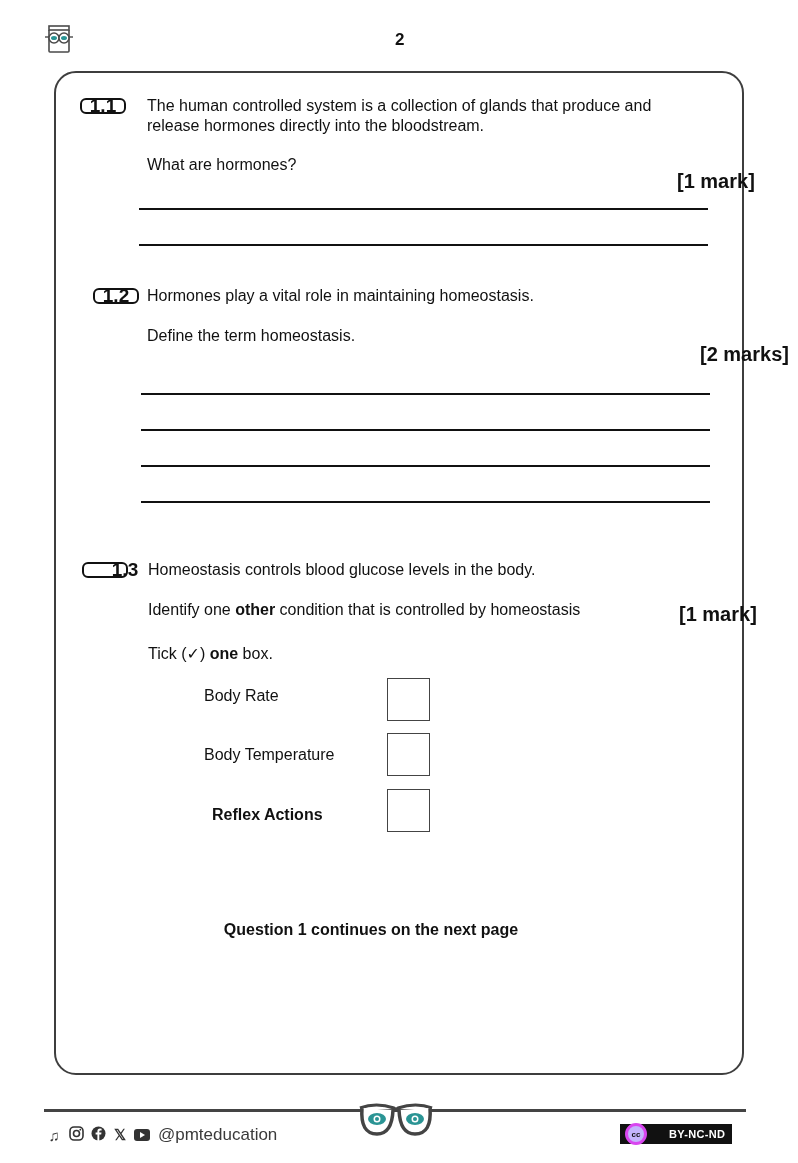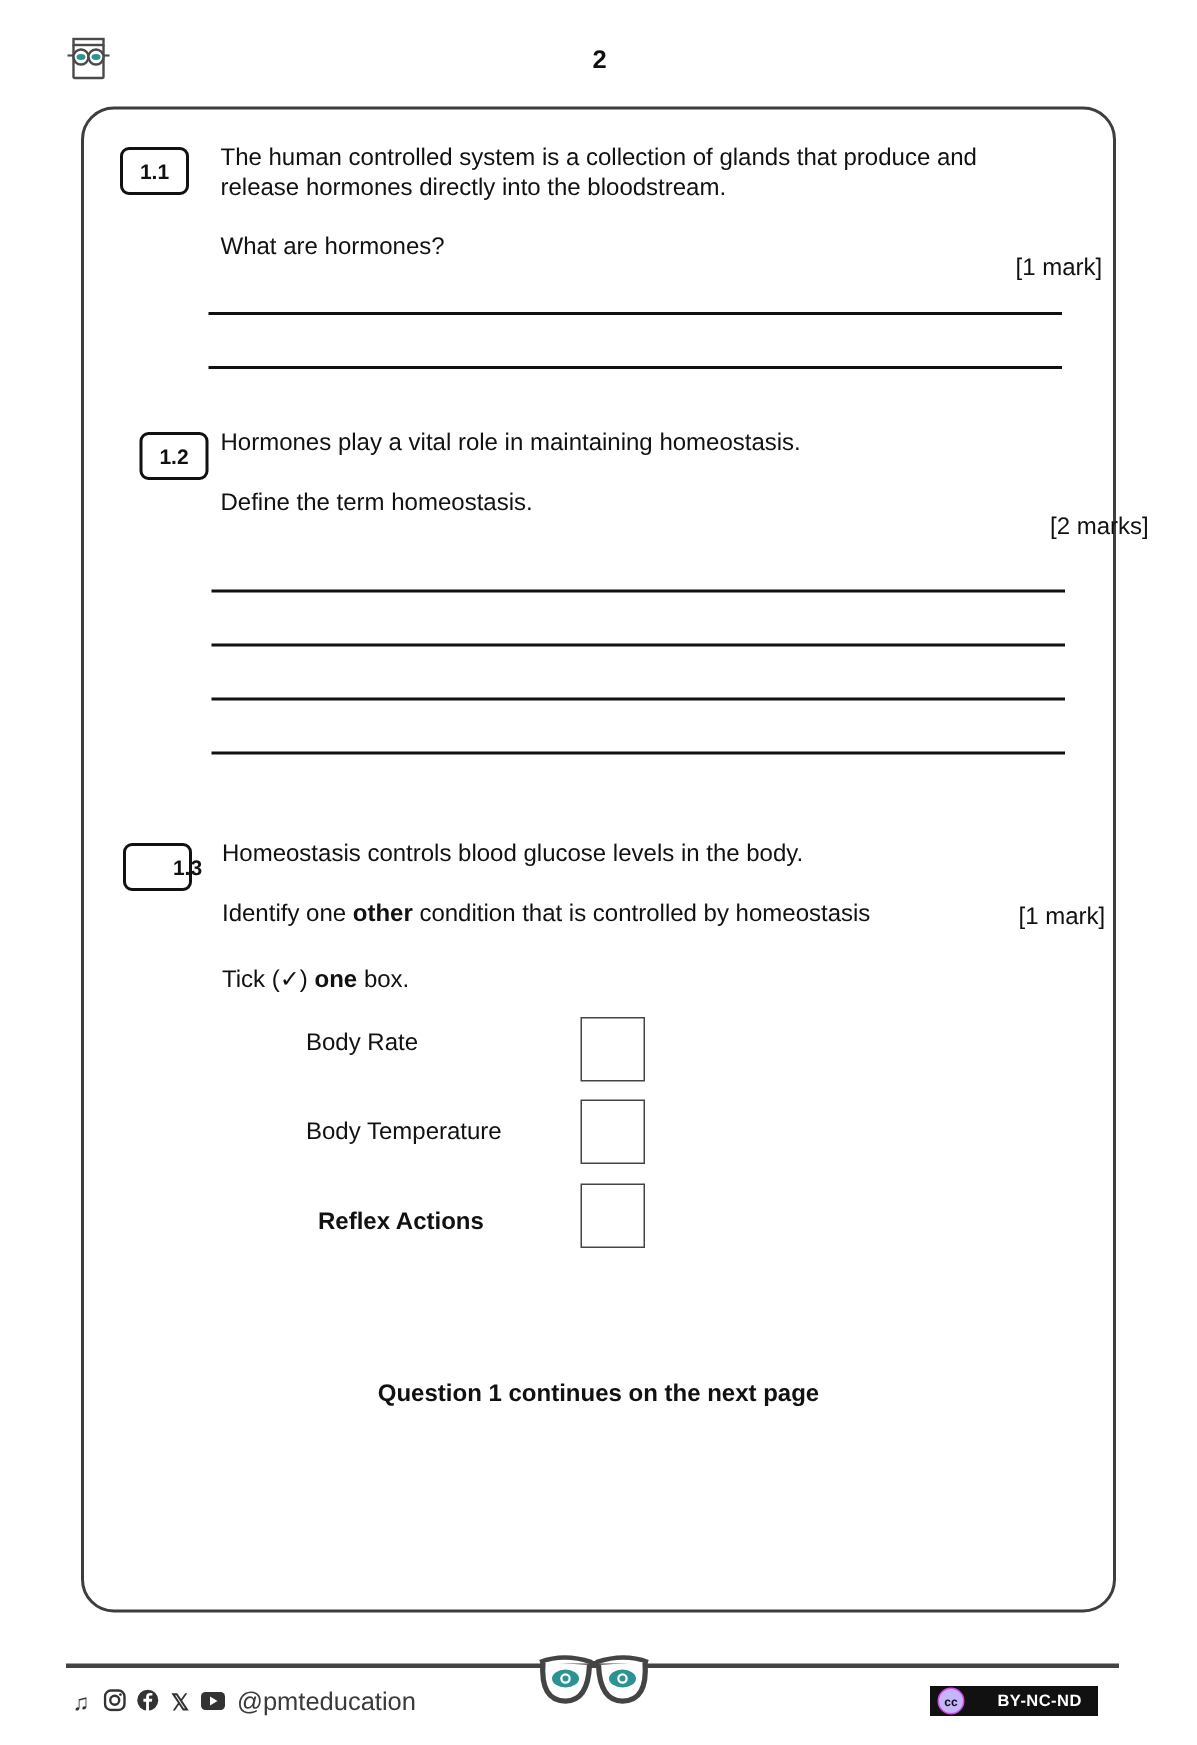--- a/index.html
+++ b/index.html
@@ -3,34 +3,34 @@
 <meta charset="utf-8">
 <style>
   html, body { margin: 0; padding: 0; background: #ffffff; }
   body { width: 798px; height: 1163px; position: relative; overflow: hidden;
          font-family: "Liberation Sans", sans-serif; color: #111; }
   .abs { position: absolute; }
   .brand { left: 44px; top: 24px; display: flex; align-items: center; }
   .brand-text { font-family: "DejaVu Sans", sans-serif; font-weight: bold; font-size: 23px; color: #3f3f3f; margin-left: 6px; letter-spacing: -0.3px; }
   .page-num { left: 395px; top: 30px; font-weight: bold; font-size: 17px; color: #111; }
   .frame { left: 54px; top: 71px; width: 690px; height: 1004px; border: 2px solid #3e3e3e; border-radius: 22px; box-sizing: border-box; }
-  .qnum { width: 46px; height: 32px; border: 2px solid #111; border-radius: 6px; box-sizing: border-box;
-          display: flex; align-items: center; justify-content: center; font-weight: bold; font-size: 14px; }
+  .qnum { width: 46px; height: 16px; border: 2px solid #111; border-radius: 6px; box-sizing: border-box;
+          display: flex; align-items: center; justify-content: center; font-weight: bold; font-size: 19px; }
   .txt { font-size: 16px; line-height: 20px; }
-  .marks { font-weight: normal; font-size: 16px; padding-left: 44px; }
+  .marks { font-weight: bold; font-size: 20px; padding-left: 44px; }
   .line { height: 2px; background: #111; }
   .tickbox { width: 43px; height: 43px; border: 1.5px solid #444; box-sizing: border-box; background: #fff; }
   .footer-line { left: 44px; top: 1109px; width: 702px; height: 3px; background: #444; }
   .social { left: 46px; top: 1125px; display: flex; align-items: center; gap: 6px; color: #333; }
   .social .ic { font-size: 15px; width: 16px; text-align: center; }
   .handle { font-size: 17px; color: #3a3a3a; margin-left: 2px; }
   .cc { left: 620px; top: 1124px; width: 112px; height: 20px; background: #111; border: 1.5px solid #111; box-sizing: border-box;
         display: flex; align-items: center; }
   .cc-circle { width: 16px; height: 16px; border-radius: 50%; background: #c4b5fd; color: #111; font-size: 8px; font-weight: bold;
-               display: flex; align-items: center; justify-content: center; margin-left: 4px; border: 1px solid #d946ef; }
+               display: flex; align-items: center; justify-content: center; margin-left: 4px; border: 3px solid #d946ef; }
   .cc-text { color: #fff; font-size: 11px; font-weight: bold; margin-left: 22px; letter-spacing: 0.3px; }
 </style>
 </head>
 <body>
 
 <div class="abs brand">
   <svg width="30" height="30" viewBox="0 0 30 30">
     <rect x="5" y="2" width="20" height="4" fill="none" stroke="#4a4a4a" stroke-width="1.6"></rect>
     <path d="M5 6 L5 27 Q5 28 6 28 L24 28 Q25 28 25 27 L25 6" fill="none" stroke="#4a4a4a" stroke-width="1.6"></path>
     <circle cx="10" cy="14" r="5" fill="#fff" stroke="#4a4a4a" stroke-width="1.6"></circle>
@@ -67,21 +67,21 @@
 <div class="abs marks" style="left:635px; top:603px;">[1 mark]</div>
 <div class="abs txt" style="left:148px; top:644px;"><span>Tick (✓) </span><b>one</b><span> box.</span></div>
 
 <div class="abs txt" style="left:204px; top:686px;">Body Rate</div>
 <div class="abs tickbox" style="left:387px; top:678px;"></div>
 <div class="abs txt" style="left:204px; top:745px;">Body Temperature</div>
 <div class="abs tickbox" style="left:387px; top:733px;"></div>
 <div class="abs txt" style="left:212px; top:805px;font-weight:bold;">Reflex Actions</div>
 <div class="abs tickbox" style="left:387px; top:789px;"></div>
 
-<div class="abs" style="left:0; width:798px; top:921px; text-align:center; font-weight:bold; font-size:16px;">Question 1 continues on the next page</div>
+<div class="abs" style="left:0; width:742px; top:921px; text-align:center; font-weight:bold; font-size:16px;">Question 1 continues on the next page</div>
 
 <div class="abs footer-line"></div>
 <svg class="abs" style="left:356px; top:1100px;" width="80" height="38" viewBox="0 0 80 38">
   <path d="M4 8 Q20 2 38 8 Q40 10 42 8 Q60 2 76 8" fill="none" stroke="#444" stroke-width="3"></path>
   <path d="M6 8 Q4 34 21 34 Q36 34 37 10" fill="#fff" stroke="#444" stroke-width="3.5"></path>
   <path d="M43 10 Q44 34 59 34 Q76 34 74 8" fill="#fff" stroke="#444" stroke-width="3.5"></path>
   <ellipse cx="21" cy="19" rx="9" ry="6" fill="#2a9494"></ellipse>
   <circle cx="21" cy="19" r="3.5" fill="#fff"></circle>
   <circle cx="21" cy="19" r="2" fill="#2a9494"></circle>
   <ellipse cx="59" cy="19" rx="9" ry="6" fill="#2a9494"></ellipse>

